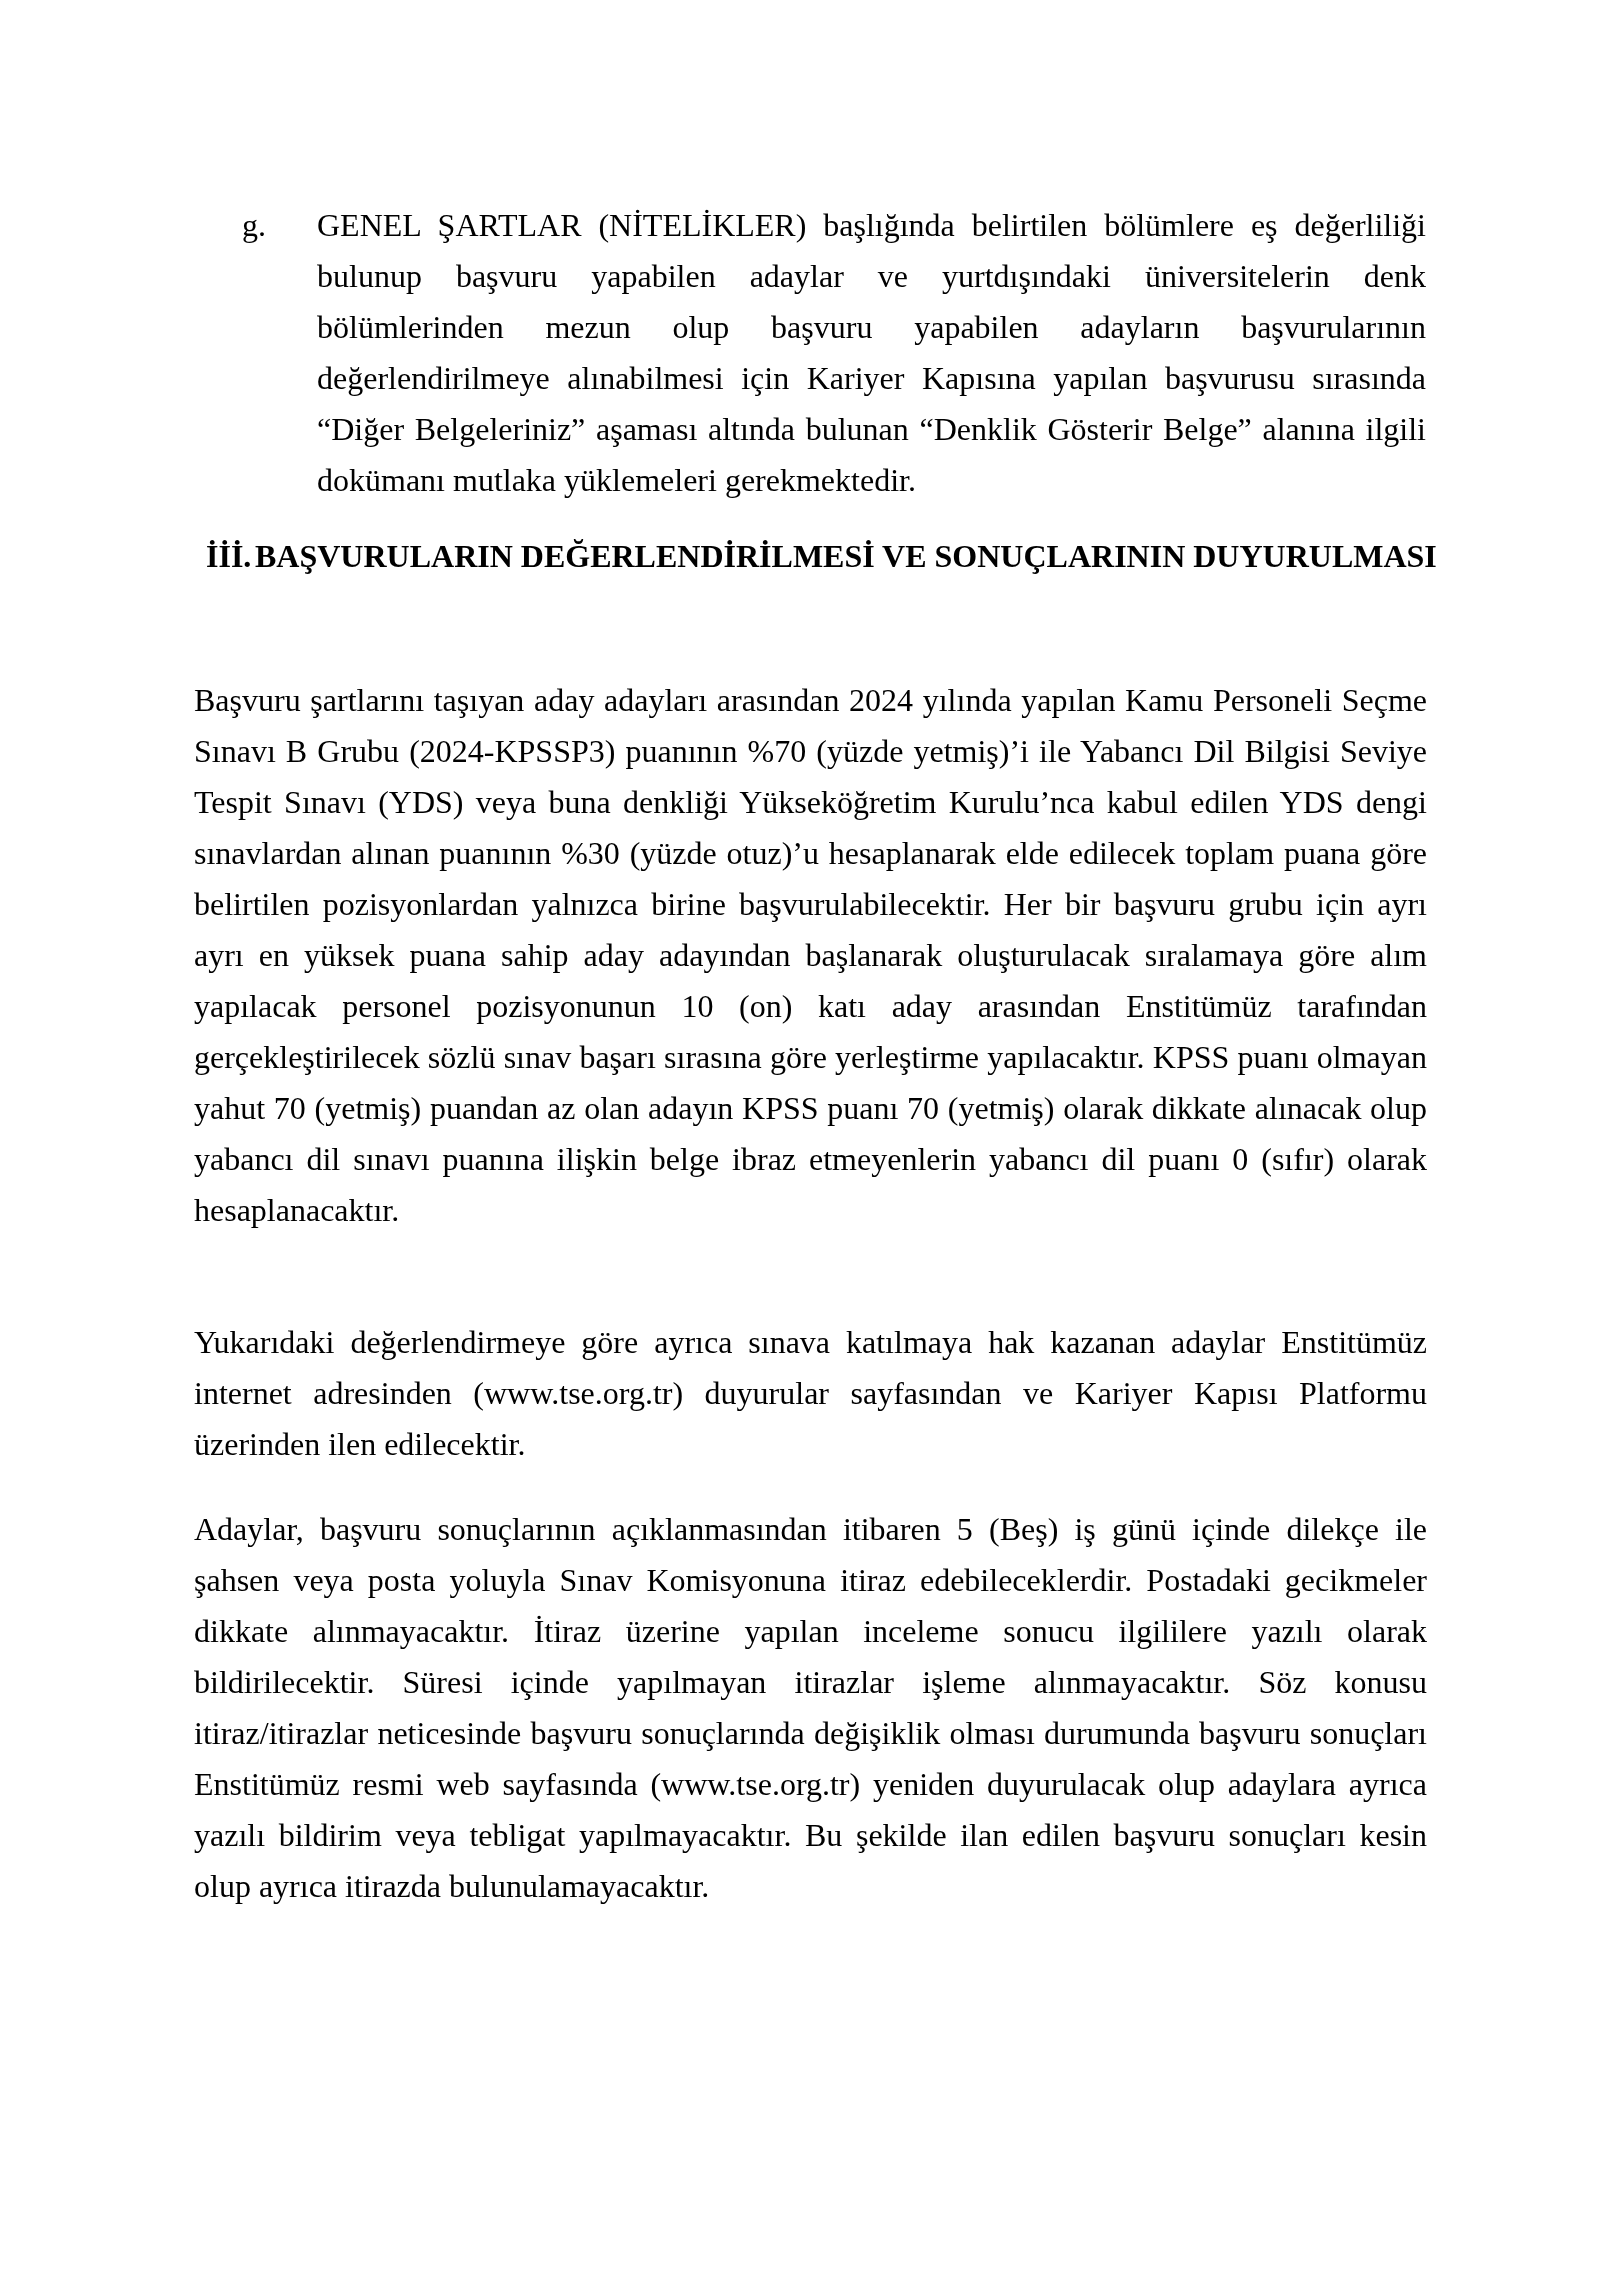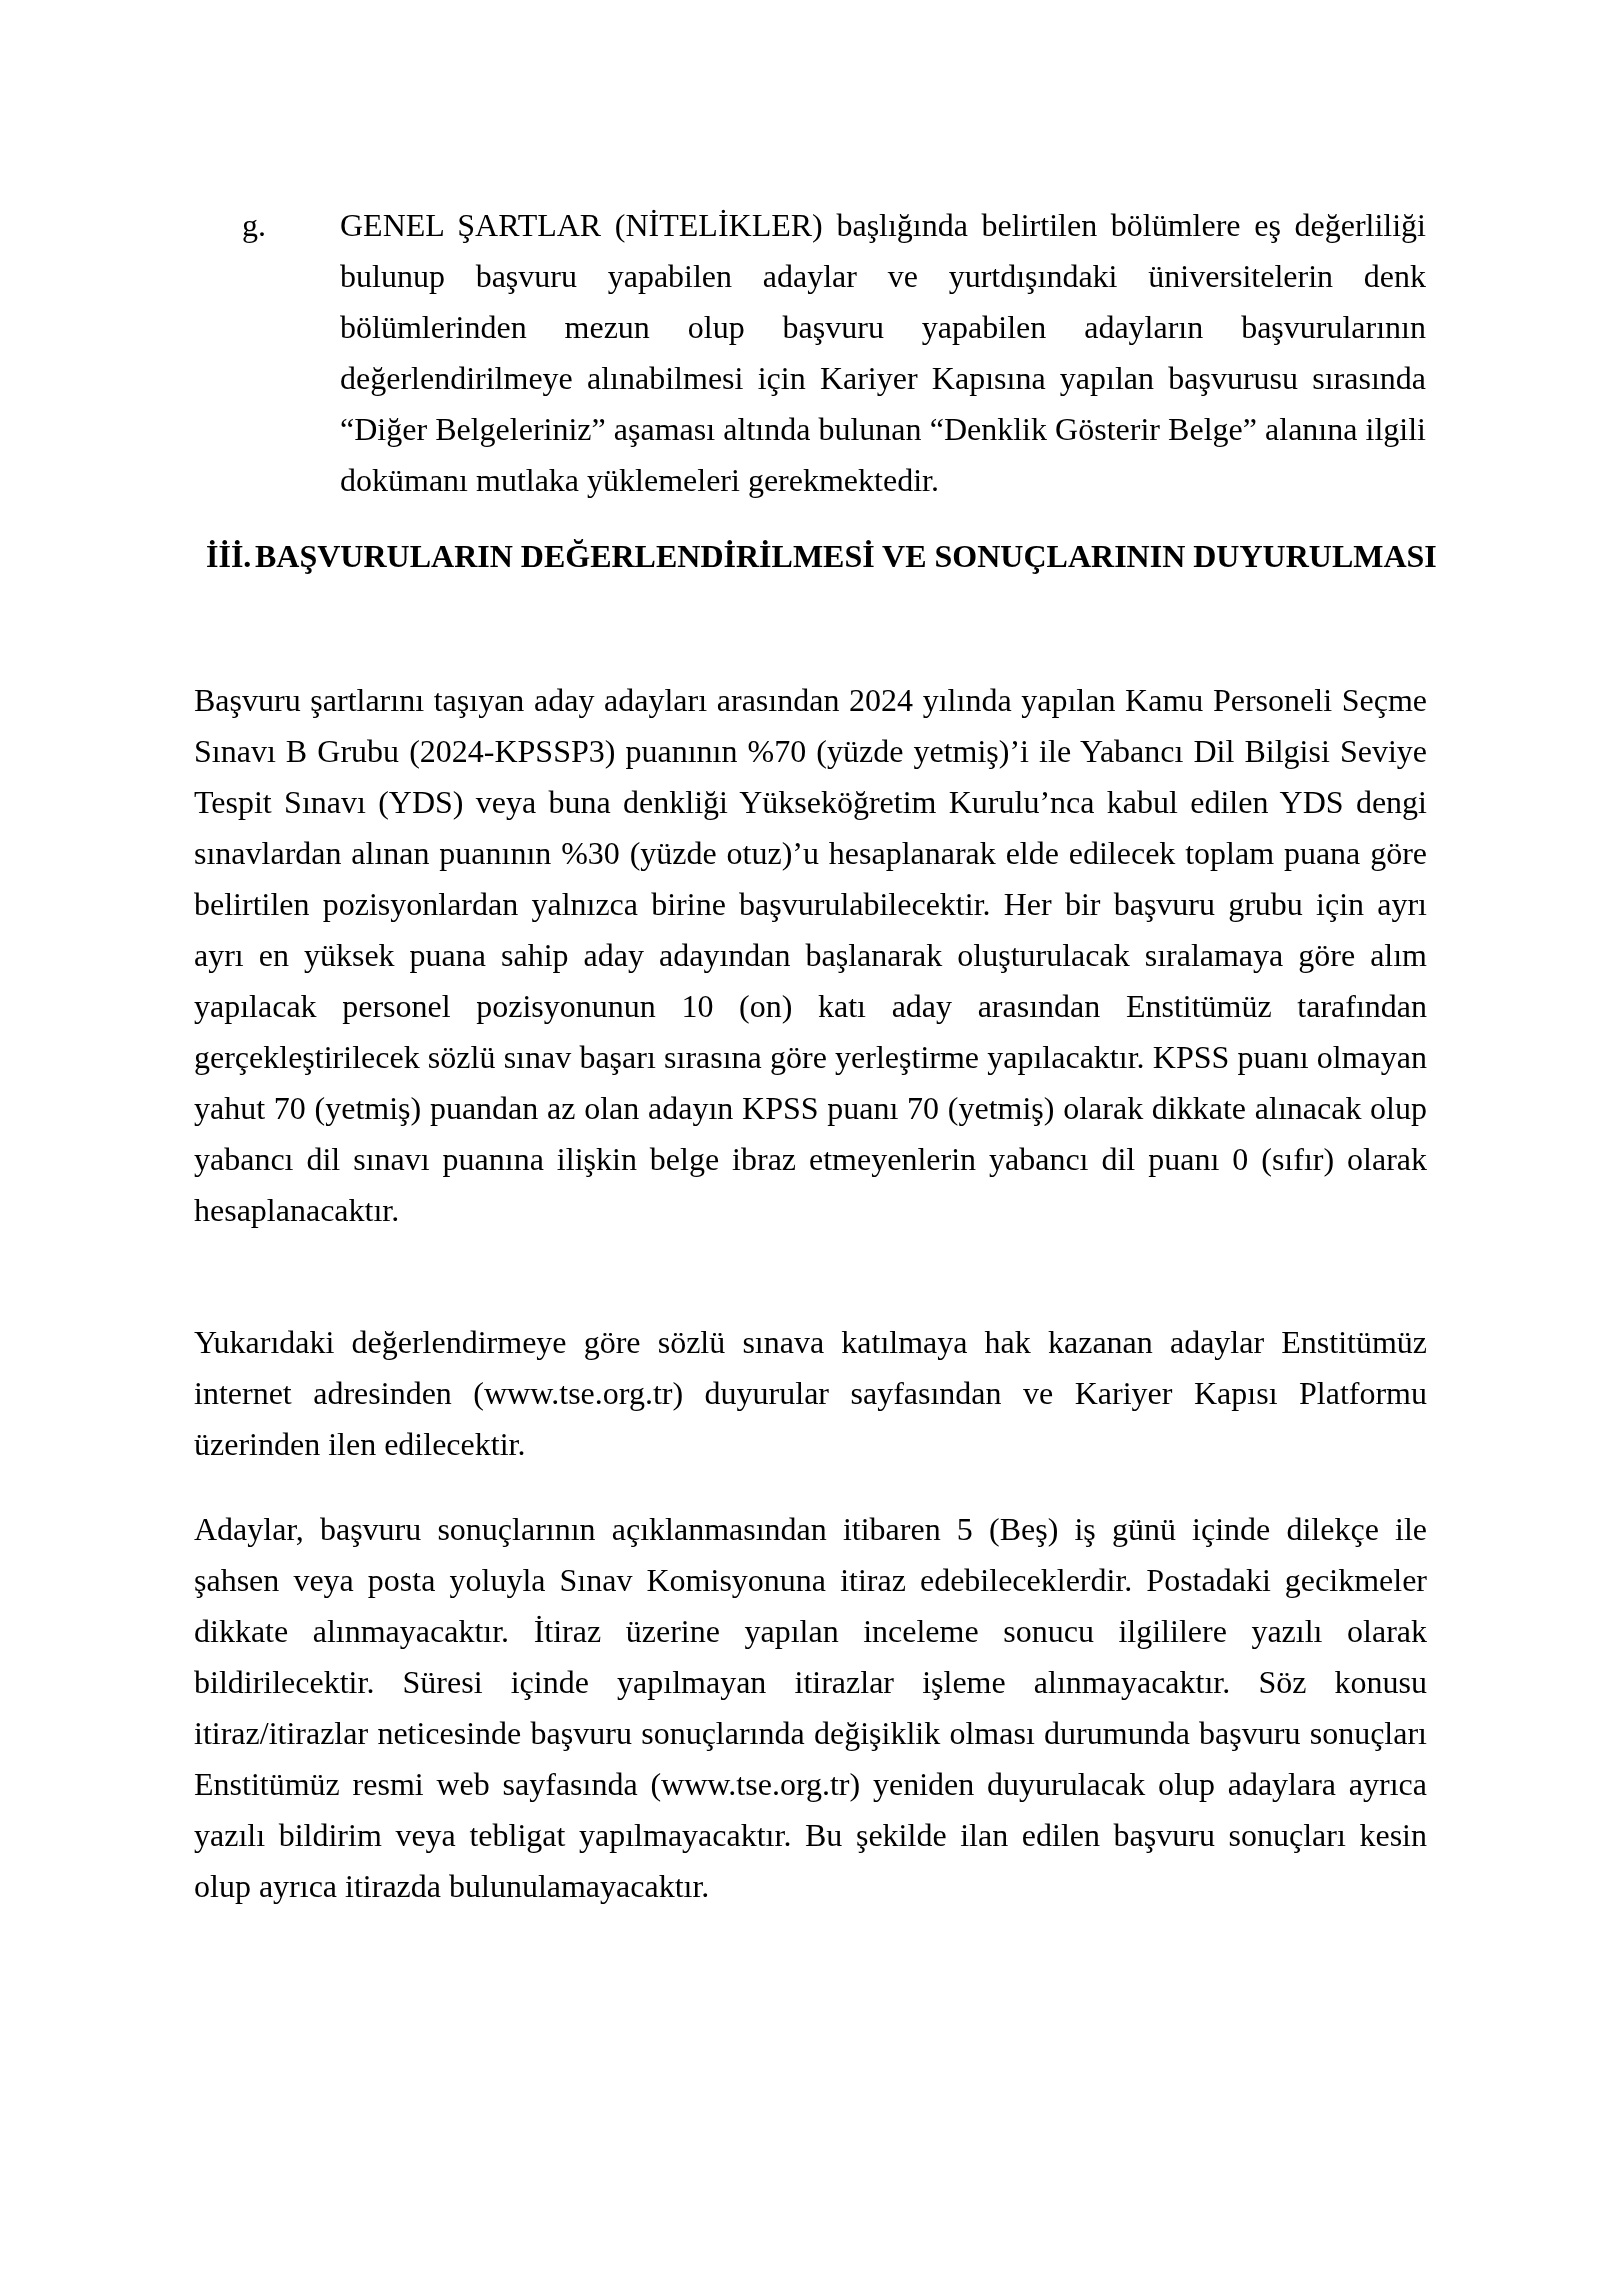--- a/index.html
+++ b/index.html
@@ -5,21 +5,21 @@
   html, body { margin: 0; padding: 0; background: #ffffff; }
   body { width: 1623px; height: 2295px; position: relative; overflow: hidden; }
   .page {
     position: absolute; left: 194px; top: 0; width: 1233px;
     font-family: "Liberation Serif", "DejaVu Serif", serif;
     font-size: 32px; color: #000000; line-height: 51px;
   }
   .just { text-align: justify; text-align-last: left; }
   .item-g { position: absolute; left: 48px; top: 200px; width: 1184px; }
   .item-g .marker { position: absolute; left: 0; top: 0; }
-  .item-g .text { margin-left: 98px; }
+  .item-g .text { margin-left: 75px; }
   .heading { position: absolute; left: 12px; top: 537px; width: 1233px; font-weight: bold; line-height: 39px; }
   .heading .marker { position: absolute; left: 0; top: 0; }
   .heading .title { margin-left: 49px; text-align: justify; text-align-last: left; }
   .para { position: absolute; left: 0; width: 1233px; }
   .p1 { top: 675px; }
   .p2 { top: 1317px; }
   .p3 { top: 1504px; }
 </style>
 </head>
 <body>
@@ -30,17 +30,17 @@
     <span class="marker">g.</span>
     <div class="text just">GENEL ŞARTLAR (NİTELİKLER) başlığında belirtilen bölümlere eş değerliliği bulunup başvuru yapabilen adaylar ve yurtdışındaki üniversitelerin denk bölümlerinden mezun olup başvuru yapabilen adayların başvurularının değerlendirilmeye alınabilmesi için Kariyer Kapısına yapılan başvurusu sırasında “Diğer Belgeleriniz” aşaması altında bulunan “Denklik Gösterir Belge” alanına ilgili dokümanı mutlaka yüklemeleri gerekmektedir.</div>
   </div>
 
   <div class="heading">
     <span class="marker">İİİ.</span>
     <div class="title">BAŞVURULARIN DEĞERLENDİRİLMESİ VE SONUÇLARININ DUYURULMASI</div>
   </div>
 
   <p class="para p1 just" style="margin:0">Başvuru şartlarını taşıyan aday adayları arasından 2024 yılında yapılan Kamu Personeli Seçme Sınavı B Grubu (2024-KPSSP3) puanının %70 (yüzde yetmiş)’i ile Yabancı Dil Bilgisi Seviye Tespit Sınavı (YDS) veya buna denkliği Yükseköğretim Kurulu’nca kabul edilen YDS dengi sınavlardan alınan puanının %30 (yüzde otuz)’u hesaplanarak elde edilecek toplam puana göre belirtilen pozisyonlardan yalnızca birine başvurulabilecektir. Her bir başvuru grubu için ayrı ayrı en yüksek puana sahip aday adayından başlanarak oluşturulacak sıralamaya göre alım yapılacak personel pozisyonunun 10 (on) katı aday arasından Enstitümüz tarafından gerçekleştirilecek sözlü sınav başarı sırasına göre yerleştirme yapılacaktır. KPSS puanı olmayan yahut 70 (yetmiş) puandan az olan adayın KPSS puanı 70 (yetmiş) olarak dikkate alınacak olup yabancı dil sınavı puanına ilişkin belge ibraz etmeyenlerin yabancı dil puanı 0 (sıfır) olarak hesaplanacaktır.</p>
-  <p class="para p2 just" style="margin:0">Yukarıdaki değerlendirmeye göre sözlü sınava katılmaya hak kazanan adaylar Enstitümüz internet adresinden (www.tse.org.tr) duyurular sayfasından ve Kariyer Kapısı Platformu üzerinden ilen edilecektir.</p>
+  <p class="para p2 just" style="margin:0">Yukarıdaki değerlendirmeye göre ayrıca sınava katılmaya hak kazanan adaylar Enstitümüz internet adresinden (www.tse.org.tr) duyurular sayfasından ve Kariyer Kapısı Platformu üzerinden ilen edilecektir.</p>
   <p class="para p3 just" style="margin:0">Adaylar, başvuru sonuçlarının açıklanmasından itibaren 5 (Beş) iş günü içinde dilekçe ile şahsen veya posta yoluyla Sınav Komisyonuna itiraz edebileceklerdir. Postadaki gecikmeler dikkate alınmayacaktır. İtiraz üzerine yapılan inceleme sonucu ilgililere yazılı olarak bildirilecektir. Süresi içinde yapılmayan itirazlar işleme alınmayacaktır. Söz konusu itiraz/itirazlar neticesinde başvuru sonuçlarında değişiklik olması durumunda başvuru sonuçları Enstitümüz resmi web sayfasında (www.tse.org.tr) yeniden duyurulacak olup adaylara ayrıca yazılı bildirim veya tebligat yapılmayacaktır. Bu şekilde ilan edilen başvuru sonuçları kesin olup ayrıca itirazda bulunulamayacaktır.</p>
 
 </div>
 
 
 </body></html>

